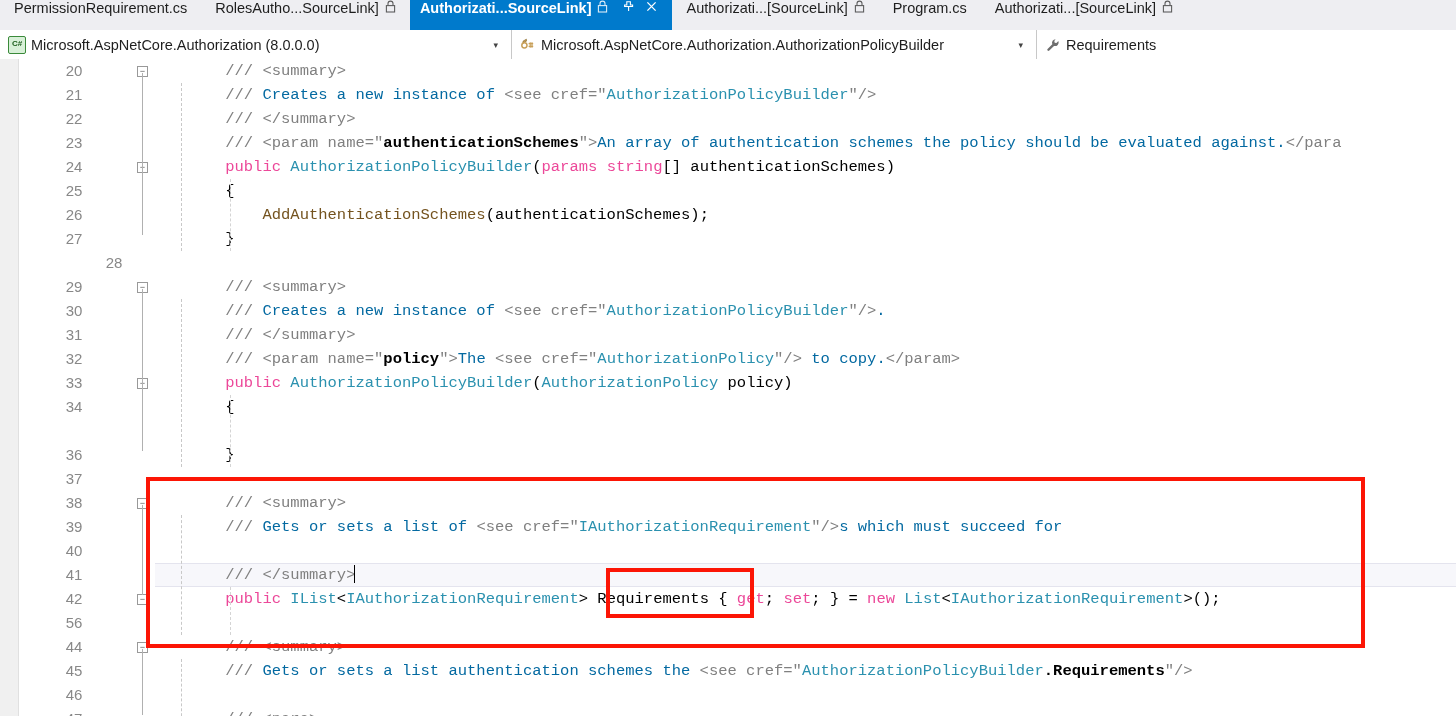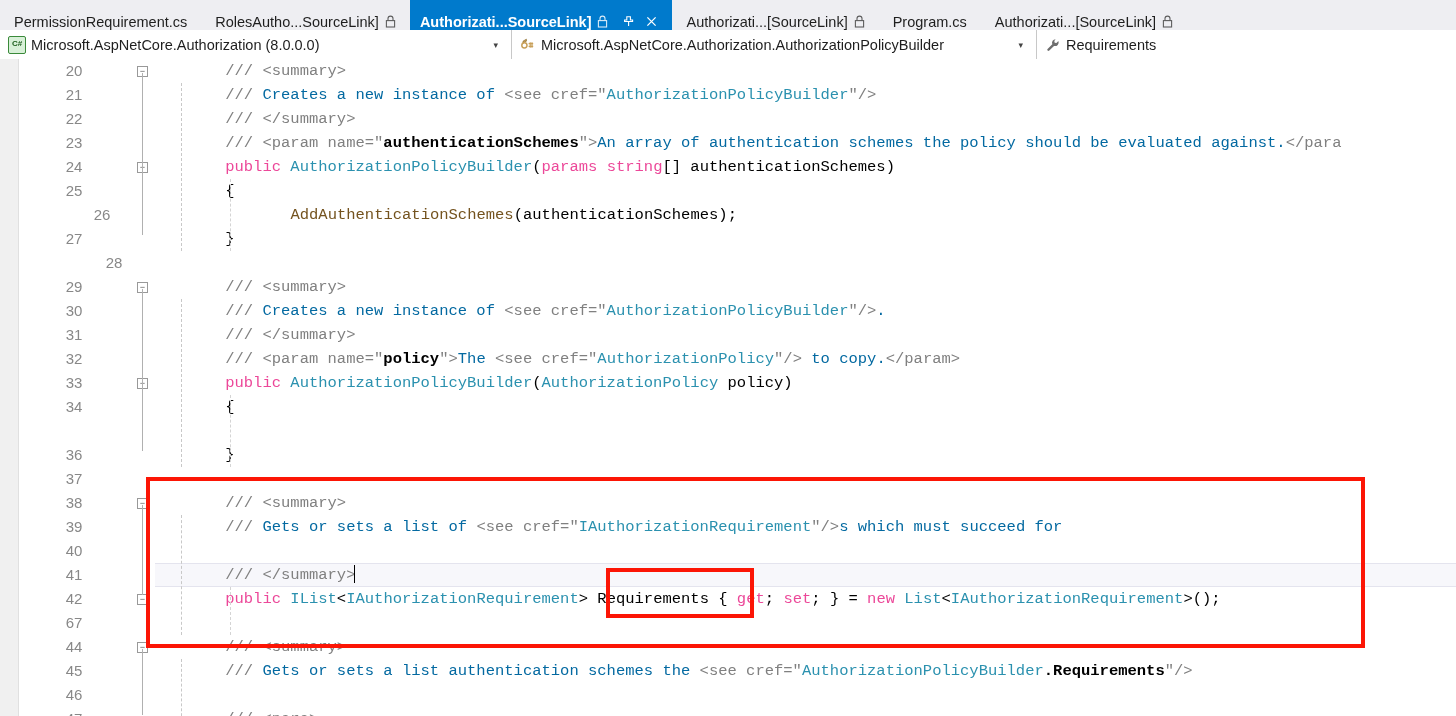--- a/index.html
+++ b/index.html
@@ -22,21 +22,21 @@
     left: 0; top: 0;
     width: 1456px;
     height: 30px;
     background: #eeeef2;
     display: flex;
     align-items: stretch;
     font-size: 14.5px;
   }
   .tab {
     display: flex;
-    align-items: flex-end;
+    align-items: flex-start;
     gap: 6px;
     padding: 0 14px;
     color: #1e1e1e;
     background: #eeeef2;
     white-space: nowrap;
     cursor: default;
     position: relative;
   }
   .tab.active {
     background: #007acc;
@@ -323,37 +323,37 @@
   <div class="editor">
     <div class="bpmargin"></div>
     <div class="indicator-col"></div>
     <div class="code-surface" id="codearea">
         <div class="line" style="top: 0px; position: absolute; left: 0px; right: 0px;"><span class="lnum">20</span><span class="fold">−</span><span class="code"><span class="t-pun">    </span><span class="t-xml">/// </span><span class="t-xml">&lt;summary&gt;</span></span></div>
         <div class="line" style="top: 24px; position: absolute; left: 0px; right: 0px;"><span class="lnum">21</span><span class="code"><span class="t-pun">    </span><span class="t-xml">/// </span><span class="t-cmt">Creates a new instance of </span><span class="t-xml">&lt;see cref="</span><span class="t-xmlv">AuthorizationPolicyBuilder</span><span class="t-xml">"/&gt;</span></span></div>
         <div class="line" style="top: 48px; position: absolute; left: 0px; right: 0px;"><span class="lnum">22</span><span class="code"><span class="t-pun">    </span><span class="t-xml">/// </span><span class="t-xml">&lt;/summary&gt;</span></span></div>
         <div class="line" style="top: 72px; position: absolute; left: 0px; right: 0px;"><span class="lnum">23</span><span class="code"><span class="t-pun">    </span><span class="t-xml">/// </span><span class="t-xml">&lt;param name="</span><span class="t-bold">authenticationSchemes</span><span class="t-xml">"&gt;</span><span class="t-cmt">An array of authentication schemes the policy should be evaluated against.</span><span class="t-xml">&lt;/para</span></span></div>
         <div class="line" style="top: 96px; position: absolute; left: 0px; right: 0px;"><span class="lnum">24</span><span class="fold">−</span><span class="code"><span class="t-pun">    </span><span class="t-kw">public</span><span class="t-pun"> </span><span class="t-type">AuthorizationPolicyBuilder</span><span class="t-pun">(</span><span class="t-kw">params</span><span class="t-pun"> </span><span class="t-kw">string</span><span class="t-pun">[] </span><span class="t-id">authenticationSchemes</span><span class="t-pun">)</span></span></div>
         <div class="line" style="top: 120px; position: absolute; left: 0px; right: 0px;"><span class="lnum">25</span><span class="code"><span class="t-pun">    {</span></span></div>
-        <div class="line" style="top: 144px; position: absolute; left: 0px; right: 15px; margin-left: 28px;"><span class="lnum">26</span><span class="code"><span class="t-pun">        </span><span class="t-mth">AddAuthenticationSchemes</span><span class="t-pun">(</span><span class="t-id">authenticationSchemes</span><span class="t-pun">);</span></span></div>
+        <div class="line" style="top: 144px; position: absolute; left: 0px; right: 15px;"><span class="lnum">26</span><span class="code"><span class="t-pun">        </span><span class="t-mth">AddAuthenticationSchemes</span><span class="t-pun">(</span><span class="t-id">authenticationSchemes</span><span class="t-pun">);</span></span></div>
         <div class="line" style="top: 168px; position: absolute; left: 0px; right: 0px;"><span class="lnum">27</span><span class="code"><span class="t-pun">    }</span></span></div>
         <div class="line" style="top: 192px; position: absolute; left: 4px; right: 0px; margin-left: 36px;"><span class="lnum">28</span><span class="code"></span></div>
         <div class="line" style="top: 216px; position: absolute; left: 0px; right: 0px;"><span class="lnum">29</span><span class="fold">−</span><span class="code"><span class="t-pun">    </span><span class="t-xml">/// </span><span class="t-xml">&lt;summary&gt;</span></span></div>
         <div class="line" style="top: 240px; position: absolute; left: 0px; right: 0px;"><span class="lnum">30</span><span class="code"><span class="t-pun">    </span><span class="t-xml">/// </span><span class="t-cmt">Creates a new instance of </span><span class="t-xml">&lt;see cref="</span><span class="t-xmlv">AuthorizationPolicyBuilder</span><span class="t-xml">"/&gt;</span><span class="t-cmt">.</span></span></div>
         <div class="line" style="top: 264px; position: absolute; left: 0px; right: 0px;"><span class="lnum">31</span><span class="code"><span class="t-pun">    </span><span class="t-xml">/// </span><span class="t-xml">&lt;/summary&gt;</span></span></div>
         <div class="line" style="top: 288px; position: absolute; left: 0px; right: 0px;"><span class="lnum">32</span><span class="code"><span class="t-pun">    </span><span class="t-xml">/// </span><span class="t-xml">&lt;param name="</span><span class="t-bold">policy</span><span class="t-xml">"&gt;</span><span class="t-cmt">The </span><span class="t-xml">&lt;see cref="</span><span class="t-xmlv">AuthorizationPolicy</span><span class="t-xml">"/&gt;</span><span class="t-cmt"> to copy.</span><span class="t-xml">&lt;/param&gt;</span></span></div>
         <div class="line" style="top: 312px; position: absolute; left: 0px; right: 0px;"><span class="lnum">33</span><span class="fold">−</span><span class="code"><span class="t-pun">    </span><span class="t-kw">public</span><span class="t-pun"> </span><span class="t-type">AuthorizationPolicyBuilder</span><span class="t-pun">(</span><span class="t-type">AuthorizationPolicy</span><span class="t-pun"> </span><span class="t-id">policy</span><span class="t-pun">)</span></span></div>
         <div class="line" style="top: 336px; position: absolute; left: 0px; right: 0px;"><span class="lnum">34</span><span class="code"><span class="t-pun">    {</span></span></div>
         <div class="line" style="top: 384px; position: absolute; left: 0px; right: 0px;"><span class="lnum">36</span><span class="code"><span class="t-pun">    }</span></span></div>
         <div class="line" style="top: 408px; position: absolute; left: 0px; right: 0px;"><span class="lnum">37</span><span class="code"></span></div>
         <div class="line" style="top: 432px; position: absolute; left: 0px; right: 0px;"><span class="lnum">38</span><span class="fold">−</span><span class="code"><span class="t-pun">    </span><span class="t-xml">/// </span><span class="t-xml">&lt;summary&gt;</span></span></div>
         <div class="line" style="top: 456px; position: absolute; left: 0px; right: 0px;"><span class="lnum">39</span><span class="code"><span class="t-pun">    </span><span class="t-xml">/// </span><span class="t-cmt">Gets or sets a list of </span><span class="t-xml">&lt;see cref="</span><span class="t-xmlv">IAuthorizationRequirement</span><span class="t-xml">"/&gt;</span><span class="t-cmt">s which must succeed for</span></span></div>
         <div class="line" style="top: 480px; position: absolute; left: 0px; right: 0px;"><span class="lnum">40</span></div>
         <div class="line current" style="top: 504px; position: absolute; left: 0px; right: 0px;"><div class="codebg"></div><span class="lnum">41</span><span class="code"><span class="t-pun">    </span><span class="t-xml">/// </span><span class="t-xml">&lt;/summary&gt;</span><span class="caret"></span></span></div>
         <div class="line" style="top: 528px; position: absolute; left: 0px; right: 0px;"><span class="lnum">42</span><span class="fold">−</span><span class="code"><span class="t-pun">    </span><span class="t-kw">public</span><span class="t-pun"> </span><span class="t-type">IList</span><span class="t-pun">&lt;</span><span class="t-type">IAuthorizationRequirement</span><span class="t-pun">&gt; </span><span class="t-id">Requirements</span><span class="t-pun"> { </span><span class="t-kw">get</span><span class="t-pun">; </span><span class="t-kw">set</span><span class="t-pun">; } = </span><span class="t-kw">new</span><span class="t-pun"> </span><span class="t-type">List</span><span class="t-pun">&lt;</span><span class="t-type">IAuthorizationRequirement</span><span class="t-pun">&gt;();</span></span></div>
-        <div class="line" style="top: 552px; position: absolute; left: 0px; right: 0px;"><span class="lnum">67</span><span class="code"></span></div>
+        <div class="line" style="top: 552px; position: absolute; left: 0px; right: 0px;"><span class="lnum">56</span><span class="code"></span></div>
         <div class="line" style="top: 576px; position: absolute; left: 0px; right: 0px;"><span class="lnum">44</span><span class="fold">−</span><span class="code"><span class="t-pun">    </span><span class="t-xml">/// </span><span class="t-xml">&lt;summary&gt;</span></span></div>
         <div class="line" style="top: 600px; position: absolute; left: 0px; right: 0px;"><span class="lnum">45</span><span class="code"><span class="t-pun">    </span><span class="t-xml">/// </span><span class="t-cmt">Gets or sets a list authentication schemes the </span><span class="t-xml">&lt;see cref="</span><span class="t-xmlv">AuthorizationPolicyBuilder</span><span class="t-bold">.Requirements</span><span class="t-xml">"/&gt;</span></span></div>
         <div class="line" style="top: 624px; position: absolute; left: 0px; right: 0px;"><span class="lnum">46</span></div>
         <div class="line" style="top: 648px; position: absolute; left: 0px; right: 0px;"><span class="lnum">47</span><span class="code"><span class="t-pun">    </span><span class="t-xml">/// </span><span class="t-xml">&lt;para&gt;</span></span></div>
         <div class="vline" style="top: 14px; height: 162px;"></div>
         <div class="vline" style="top: 230px; height: 162px;"></div>
         <div class="vline" style="top: 446px; height: 90px;"></div>
         <div class="vline" style="top: 590px; height: 66px;"></div>
         <div class="indent-guide" style="top: 24px; height: 168px;"></div>
         <div class="indent-guide" style="top: 240px; height: 168px;"></div>

